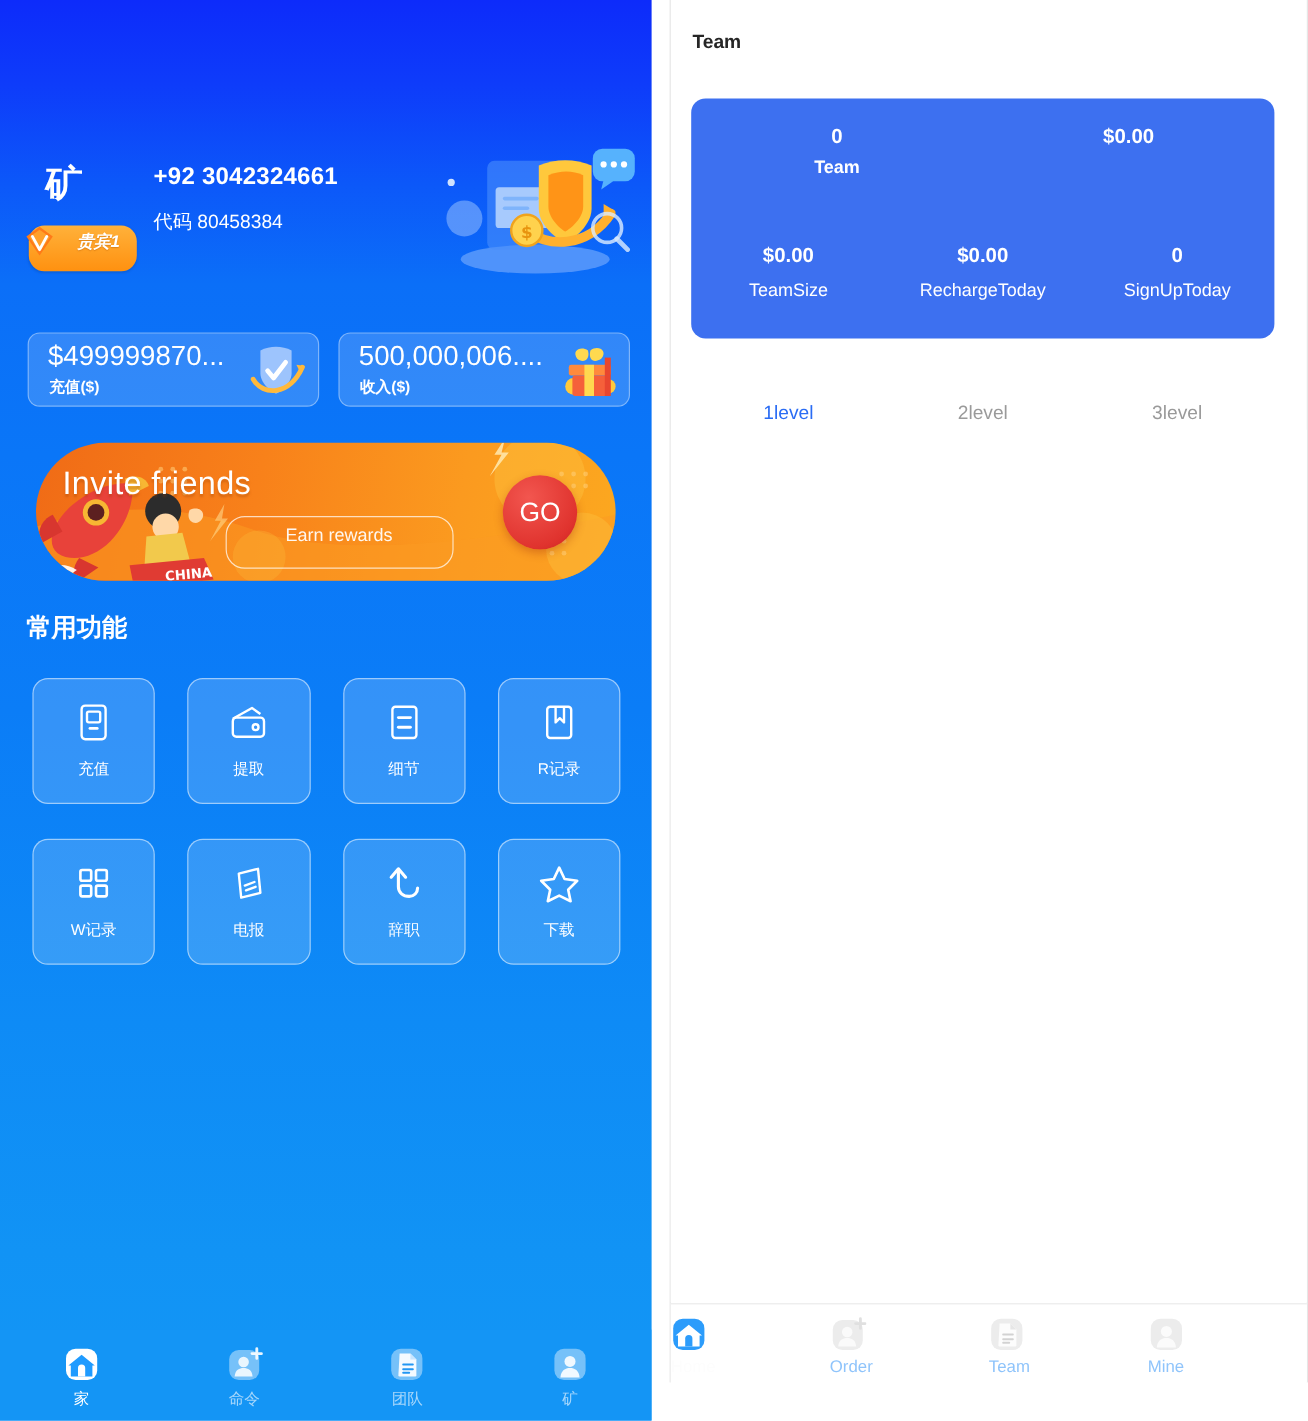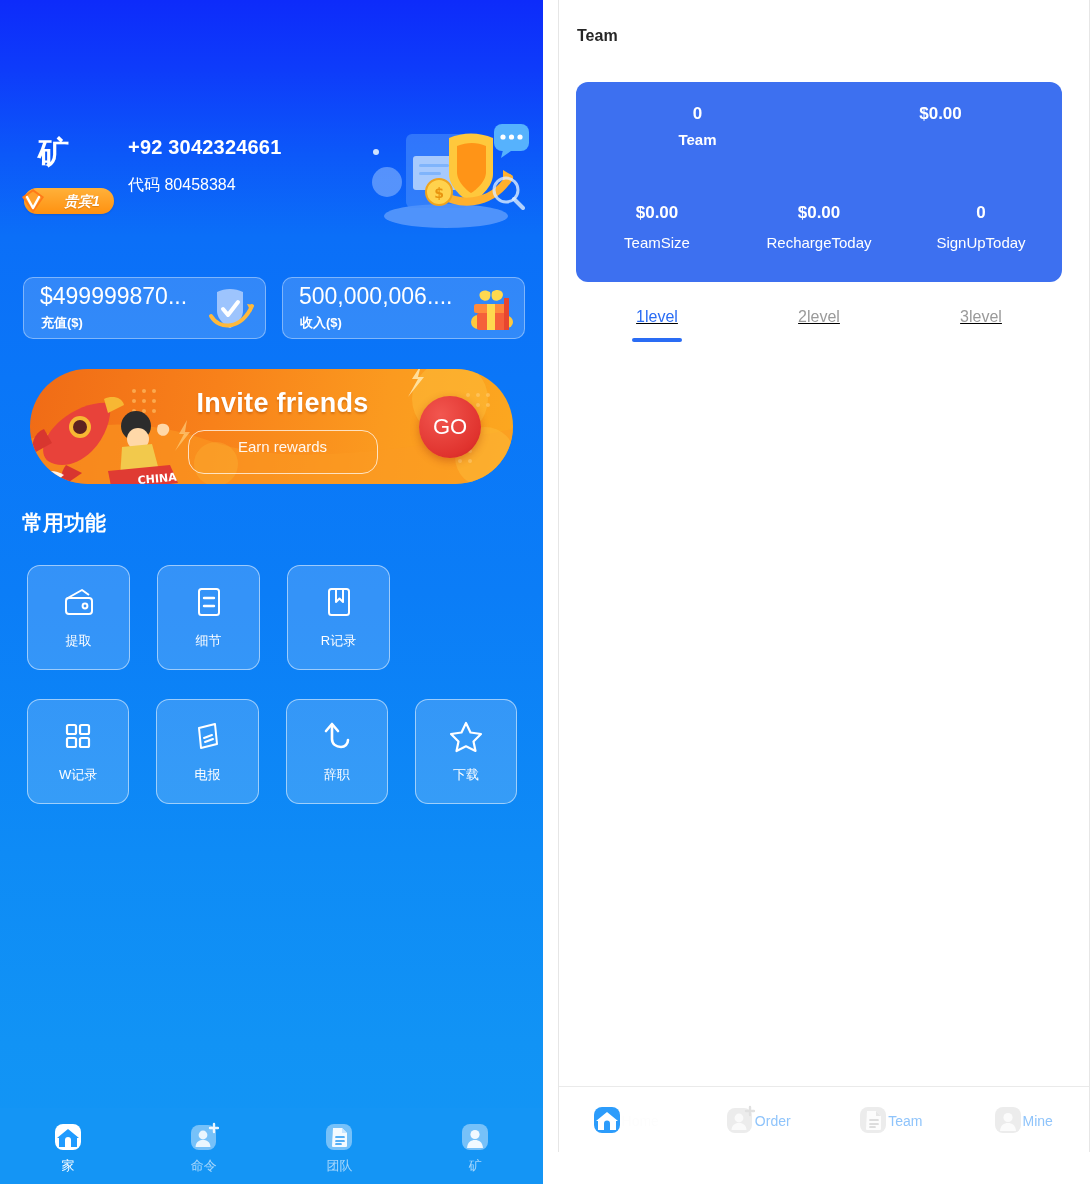--- a/index.html
+++ b/index.html
@@ -21,21 +21,21 @@
   }
 
   
   .profile { position: absolute; left: 0; top: 132px; width: 543px; height: 90px; }
   .avatar-char {
     position: absolute; left: 38px; top: 0px;
     font-size: 31px; font-weight: 700; color: #ffffff; letter-spacing: 1px;
   }
   .vip-badge {
     position: absolute; left: 24px; top: 56px;
-    width: 90px; height: 26px; border-radius: 13px;
+    width: 90px; height: 38px; border-radius: 13px;
     background: linear-gradient(180deg,#ffb13a 0%, #ff9110 100%);
     box-shadow: 0 1px 2px rgba(0,0,0,.12);
   }
   .vip-diamond {
     position: absolute; left: -6px; top: -2px; width: 30px; height: 30px;
   }
   .vip-text {
     position: absolute; left: 30px; top: 0; right: 4px; height: 26px;
     line-height: 27px; text-align: center;
     font-size: 14px; font-weight: 700; font-style: italic; color: #fff;
@@ -71,22 +71,22 @@
   }
   .bal-icon { position: absolute; right: 8px; top: 6px; width: 52px; height: 50px; }
 
   
   .banner {
     position: absolute; left: 30px; top: 369px; width: 483px; height: 115px;
     border-radius: 58px; overflow: hidden;
     background: linear-gradient(100deg,#f06b16 0%, #f8811a 38%, #fb9a1f 72%, #fca81f 100%);
   }
   .banner-title {
-    position: absolute; left: 0; right: 0; top: 19px; text-align: center;
-    font-size: 27px; font-weight: 700; color: #fff; letter-spacing: .3px;
+    position: absolute; left: 0; right: 0; top: 19px; text-align: left;
+    font-size: 27px; font-weight: 400; color: #fff; letter-spacing: .3px;
     text-shadow: 0 2px 2px rgba(150,60,0,.35); padding-left: 22px;
   }
   .banner-pill {
     position: absolute; left: 50%; transform: translateX(-50%); margin-left: 11px; top: 61px;
     width: 190px; height: 44px; border-radius: 16px;
     border: 1px solid rgba(255,255,255,.72);
     line-height: 32px; text-align: center;
     font-size: 15px; color: rgba(255,255,255,.93);
   }
   .banner-go {
@@ -146,41 +146,41 @@
   .tc-top { position: absolute; left: 0; top: 0; width: 486px; height: 104px; display: flex; }
   .tc-top .cell { flex: 1; padding-top: 19px; text-align: center; }
   .tc-bot { position: absolute; left: 0; top: 104px; width: 486px; height: 96px; display: flex; }
   .tc-bot .cell { flex: 1; padding-top: 14px; text-align: center; }
   .tc-val { font-size: 17px; font-weight: 700; color: #fff; line-height: 26px; }
   .tc-lab-b { font-size: 15px; font-weight: 700; color: #fff; line-height: 26px; }
   .tc-lab { font-size: 15px; font-weight: 400; color: #fff; line-height: 34px; }
 
   
   .lv-tabs {
-    position: absolute; left: 17px; top: 295px; width: 486px; height: 52px; display: flex; text-decoration: underline;
+    position: absolute; left: 17px; top: 323px; width: 486px; height: 52px; display: flex;
   }
   .lv-tab {
     flex: 1; position: relative; text-align: center;
     font-size: 16px; color: #9a9a9a; padding-top: 13px;
   }
   .lv-tab.active { color: #2a6cf4; }
   .lv-tab.active::after {
     content: ""; position: absolute; left: 50%; transform: translateX(-50%);
     bottom: 5px; width: 50px; height: 4px; background: #2a6cf4; border-radius: 2px;
   }
   .r-body { position: absolute; left: 0; top: 358px; width: 530px; bottom: 67px; background: #fff; }
 
   
   .r-nav {
     position: absolute; left: 0; bottom: 0; width: 530px; height: 66px;
     background: #fff; border-top: 1px solid #eaeaea; display: flex;
   }
   .r-nav-item {
-    flex: 1; display: flex; flex-direction: row;
-    align-items: center; justify-content: center; padding-top: 3px;
+    flex: 1; display: flex; flex-direction: column;
+    align-items: flex-start; justify-content: center; padding-top: 3px;
   }
   .r-nav-ic { width: 30px; height: 30px; margin-bottom: 3px; }
   .r-nav-lb { font-size: 14px; color: #8fc4fb; }
   .r-nav-item.active .r-nav-lb { color: #fdfdfd; }
 </style>
 </head>
 <body>
 
 <div id="root">
 
@@ -301,20 +301,28 @@
       <div class="banner-pill">Earn rewards</div>
       <div class="banner-go">GO</div>
     </div>
 
     <div class="sect-title">常用功能</div>
 
     <div class="fn-grid">
       <div class="fn-row">
         <div class="fn-tile">
           <svg class="fn-icon" viewBox="0 0 34 34">
+            <rect x="7" y="3" width="20" height="28" rx="3" fill="none" stroke="#fff" stroke-width="2"></rect>
+            <rect x="11.5" y="8" width="11" height="9" rx="1.5" fill="none" stroke="#fff" stroke-width="2"></rect>
+            <line x1="14" y1="22" x2="20" y2="22" stroke="#fff" stroke-width="2.4" stroke-linecap="round"></line>
+          </svg>
+          <div class="fn-label">充值</div>
+        </div>
+        <div class="fn-tile">
+          <svg class="fn-icon" viewBox="0 0 34 34">
             <path d="M4 14 L20 5 L27 10" fill="none" stroke="#fff" stroke-width="2" stroke-linejoin="round"></path>
             <rect x="4" y="13" width="26" height="16" rx="3" fill="none" stroke="#fff" stroke-width="2"></rect>
             <circle cx="23" cy="21" r="2.4" fill="none" stroke="#fff" stroke-width="2"></circle>
           </svg>
           <div class="fn-label">提取</div>
         </div>
         <div class="fn-tile">
           <svg class="fn-icon" viewBox="0 0 34 34">
             <rect x="7" y="4" width="20" height="26" rx="2.5" fill="none" stroke="#fff" stroke-width="2"></rect>
             <line x1="12" y1="13" x2="22" y2="13" stroke="#fff" stroke-width="2.4" stroke-linecap="round"></line>

